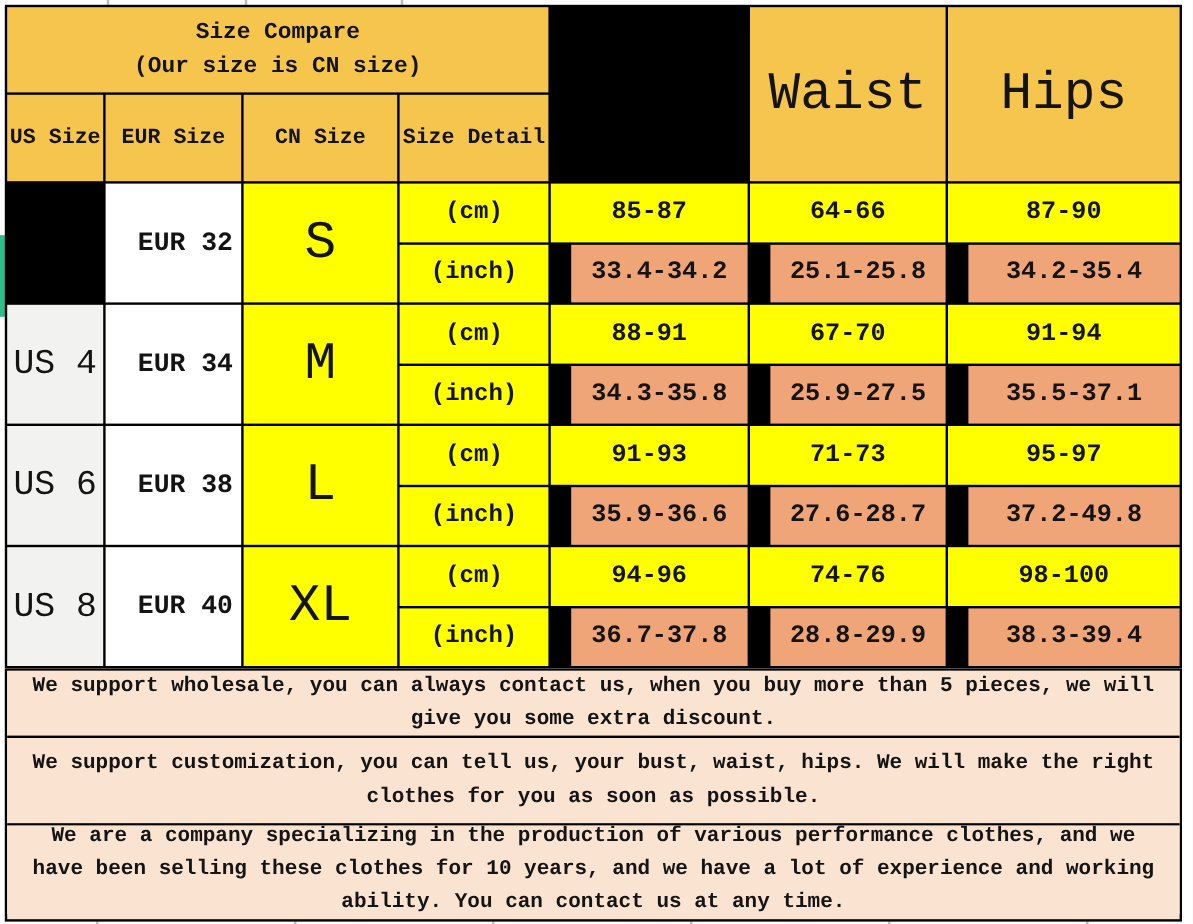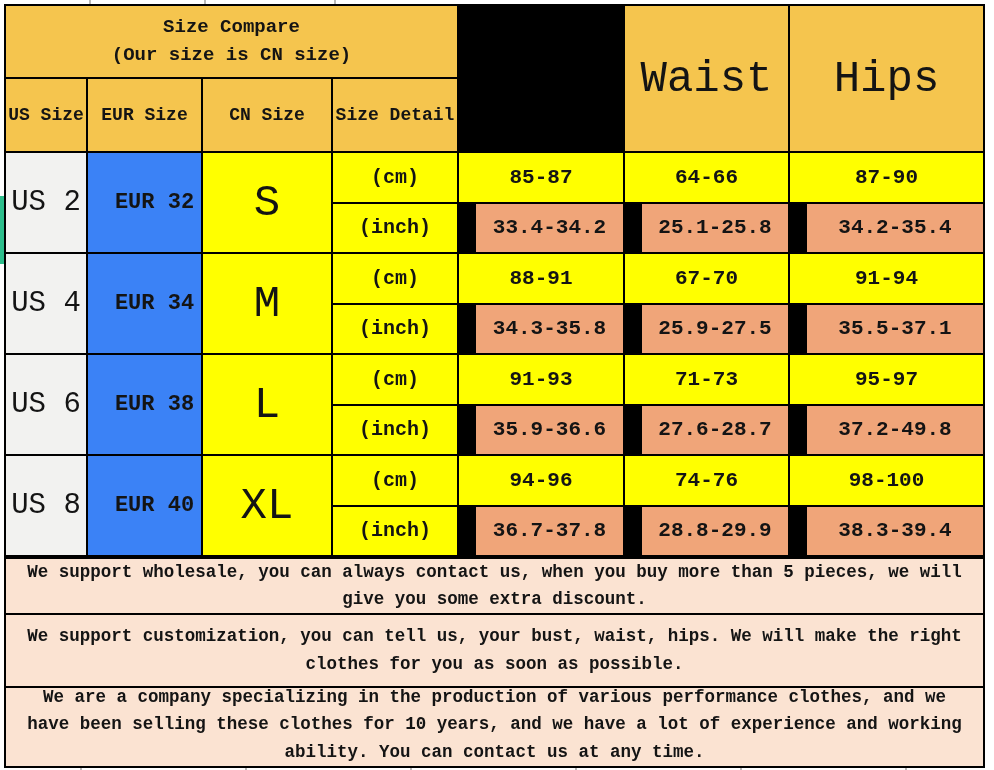--- a/index.html
+++ b/index.html
@@ -15,21 +15,21 @@
     grid-template-rows:71px 72px repeat(8, 48.5px);
     gap:2px; padding:2px; background:#000000;
   }
   #size-table > div {
     display:flex; align-items:center; justify-content:center;
     text-align:center; overflow:hidden; white-space:nowrap;
   }
   .c-gold   { background:#F5C54E; }
   .c-yellow { background:#FFFF00; }
   .c-white  { background:#F2F2F0; }
-  .c-green  { background:#3b82f6;padding-left:20px; }
+  .c-green  { background:#ffffff;padding-left:20px; }
   .c-salmon { background:#F0A579;margin-left:17px; }
 
   .title-cell { grid-column:1/5; grid-row:1/2; flex-direction:column; font-weight:bold; font-size:19px; line-height:1.45; }
   .bwh-cell   { font-size:44px; grid-row:1/3; }
   .bwh-bust   { grid-column:5/6; }
   .bwh-waist  { grid-column:6/7; }
   .bwh-hips   { grid-column:7/8; }
   .hdr2       { grid-row:2/3; font-weight:bold; font-size:18px; }
   .us-cell    { font-size:29px; grid-column:1/2; }
   .eur-cell   { font-size:22px; font-weight:bold; grid-column:2/3; }
@@ -81,21 +81,20 @@
       <div>(Our size is CN size)</div>
     </div>
     <div class="c-gold bwh-cell bwh-waist">Waist</div>
     <div class="c-gold bwh-cell bwh-hips">Hips</div>
 
     <div class="c-gold hdr2" style="grid-column:1/2">US Size</div>
     <div class="c-gold hdr2" style="grid-column:2/3">EUR Size</div>
     <div class="c-gold hdr2" style="grid-column:3/4">CN Size</div>
     <div class="c-gold hdr2" style="grid-column:4/5">Size Detail</div>
 
-    <div class="c-white us-cell" style="grid-row:3/5">US 2</div>
     <div class="c-green eur-cell" style="grid-row:3/5">EUR 32</div>
     <div class="c-yellow cn-cell" style="grid-row:3/5">S</div>
     <div class="c-yellow unit-cell" style="grid-row:3/4">(cm)</div>
     <div class="c-yellow val-cell" style="grid-column:5/6;grid-row:3/4">85-87</div>
     <div class="c-yellow val-cell" style="grid-column:6/7;grid-row:3/4">64-66</div>
     <div class="c-yellow val-cell" style="grid-column:7/8;grid-row:3/4">87-90</div>
     <div class="c-yellow unit-cell" style="grid-row:4/5">(inch)</div>
     <div class="c-salmon val-cell" style="grid-column:5/6;grid-row:4/5">33.4-34.2</div>
     <div class="c-salmon val-cell" style="grid-column:6/7;grid-row:4/5">25.1-25.8</div>
     <div class="c-salmon val-cell" style="grid-column:7/8;grid-row:4/5">34.2-35.4</div>

